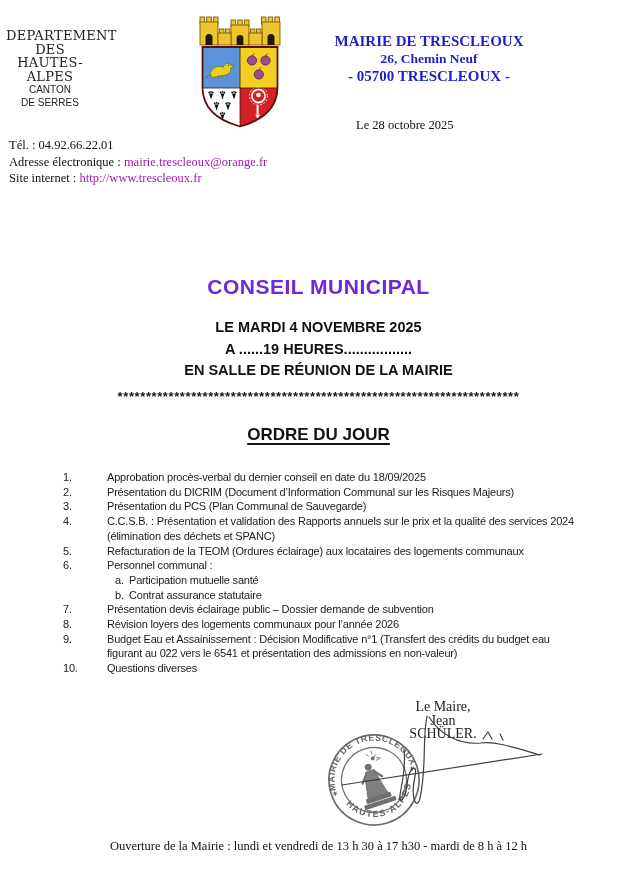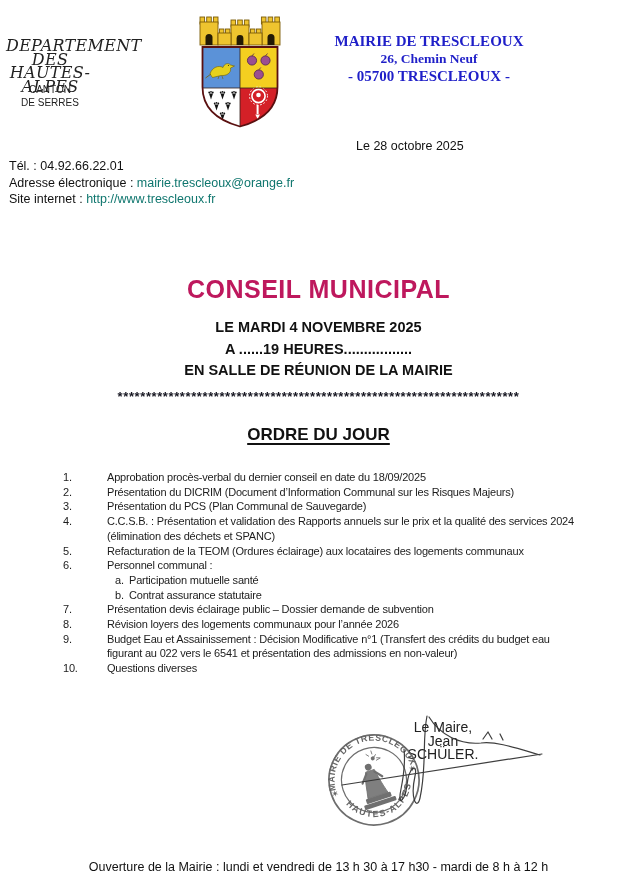--- a/index.html
+++ b/index.html
@@ -1,50 +1,50 @@
 <!DOCTYPE html>
 <html><head>
 <meta charset="utf-8">
 <style>
   html,body{margin:0;padding:0;background:#9a9a9a;}
   #page{
     position:relative;width:637px;height:887px;background:#ffffff;
     margin:0 auto;overflow:hidden;color:#1a1a1a;
   }
-  .serif{font-family:Liberation Sans, sans-serif;margin-top:21px;}
+  .serif{font-family:Liberation Serif, serif;}
   .sans{font-family:"Liberation Sans",sans-serif;}
   .abs{position:absolute;}
   .center{text-align:center;}
 
   
-  #dept-block{left:6px;top:39px;width:88px;font-style:italic;
-    font-family:"DejaVu Serif",serif;font-size:16px;line-height:13.5px;
+  #dept-block{left:6px;top:29px;width:88px;
+    font-family:"DejaVu Serif",serif;font-size:13px;line-height:13.5px;
     letter-spacing:.3px;color:#222;}
   #canton-block{left:6px;top:84px;width:88px;
     font-family:"Liberation Sans",sans-serif;font-size:10px;line-height:12.5px;color:#222;text-align:center;}
 
   
   #mairie-block{left:326px;top:32px;width:206px;color:#1f1fc8;
     font-family:"Liberation Serif",serif;font-weight:bold;}
   #mairie-block .l1{font-size:15px;line-height:18px;}
   #mairie-block .l2{font-size:13.5px;line-height:17px;}
   #mairie-block .l3{font-size:15px;line-height:18px;}
   #date-line{left:356px;top:118px;font-size:12.5px;color:#111;}
 
   
   #contact-block{left:9px;top:137px;font-size:12.5px;line-height:16.5px;color:#111;}
-  .link{color:#0f766e;text-decoration:none;}
+  .link{color:#a21caf;text-decoration:none;}
 
   
   #avis-title-wrap{left:0;top:211px;width:100%;}
   #avis-title{display:inline-block;font-family:"Liberation Sans",sans-serif;
     font-weight:700;font-size:43px;letter-spacing:2px;color:#ffffff;
     -webkit-text-stroke:1.7px #1c1c1c;transform:scaleX(.83);transform-origin:center;}
-  #subtitle{left:0;top:275px;width:100%;font-weight:700;font-size:25px;
-    letter-spacing:.5px;color:#be185d;}
+  #subtitle{left:0;top:275px;width:100%;font-weight:700;font-size:21px;
+    letter-spacing:.5px;color:#6d28d9;}
 
   #when-block{left:0;top:317px;width:100%;font-weight:700;font-size:14.5px;
     line-height:21.5px;color:#111;}
   #separator{left:0;top:389px;width:100%;font-weight:700;font-size:13px;
     letter-spacing:.6px;color:#151520;}
   #agenda-title{left:0;top:425px;width:100%;font-weight:700;font-size:17px;color:#111;}
   #agenda-title span{text-decoration:underline;text-decoration-thickness:1.8px;text-underline-offset:3px;margin-top:48px;}
 
   
   #agenda-list{left:63px;top:470px;width:517px;font-size:11px;

